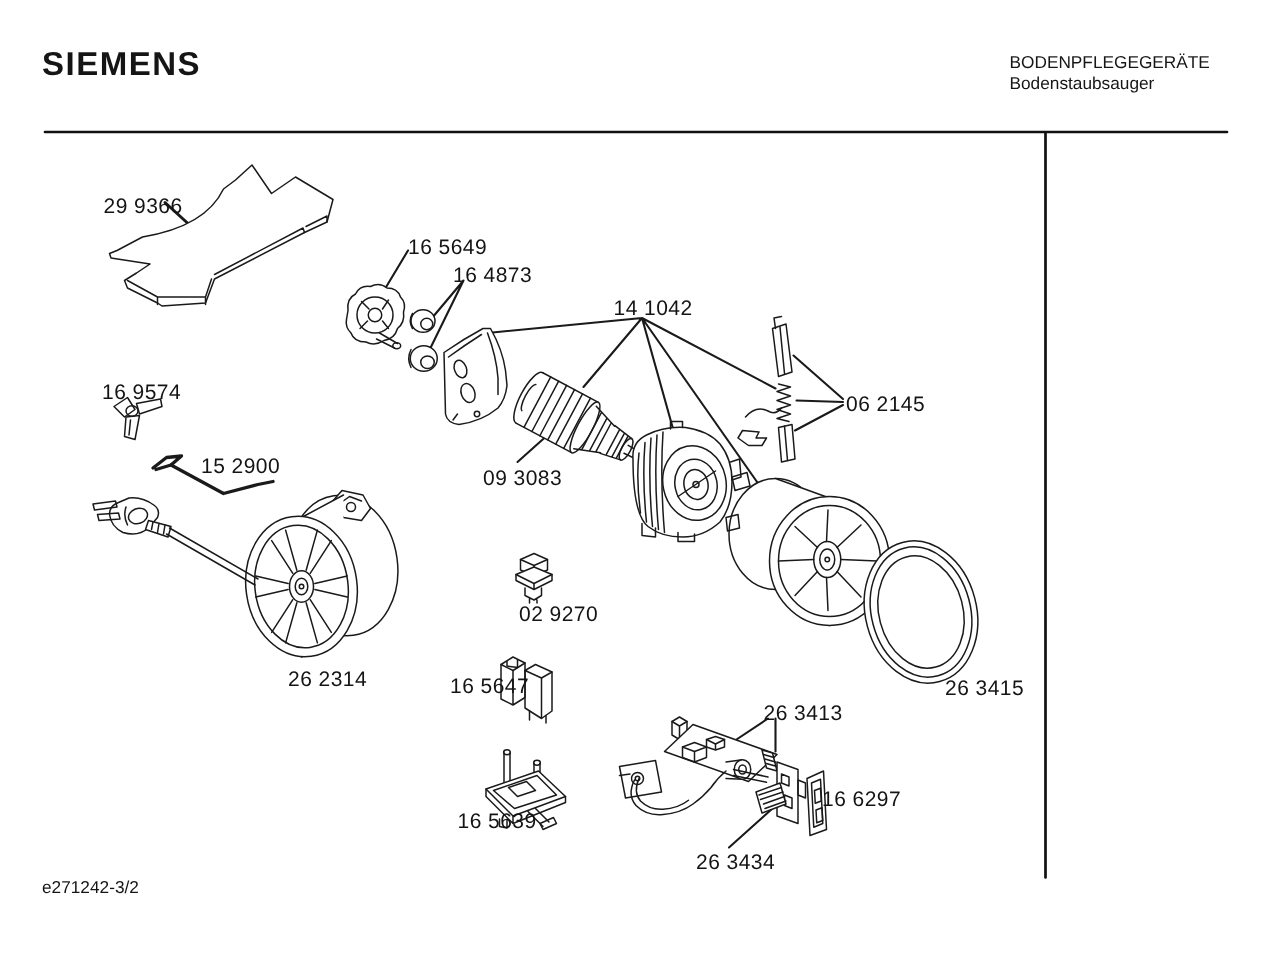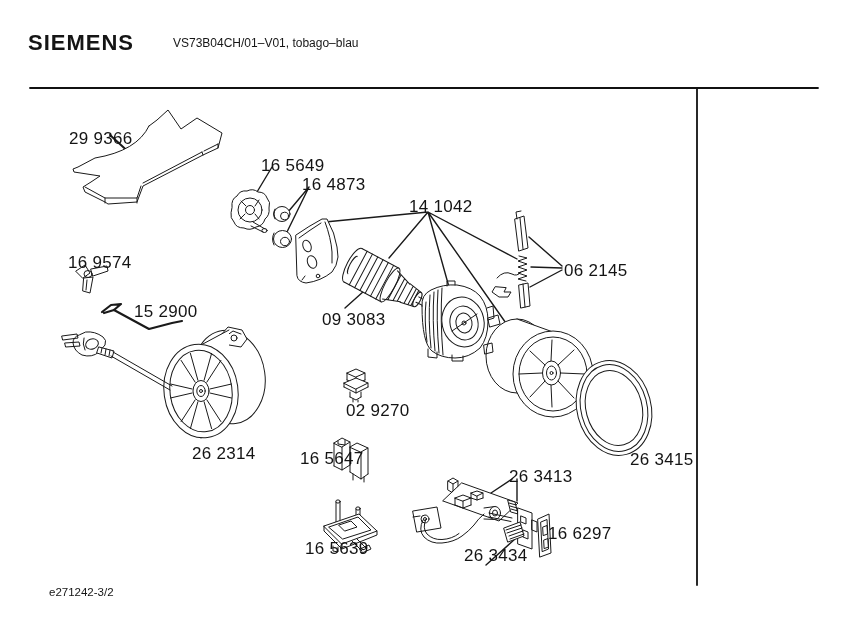--- a/index.html
+++ b/index.html
@@ -1,38 +1,41 @@
 <!DOCTYPE html>
 <html><head>
 <meta charset="utf-8">
 <style>
   html,body{margin:0;padding:0;background:#fff;}
   .page{position:relative;width:847px;height:635px;background:#ffffff;overflow:hidden;
         font-family:"Liberation Sans",sans-serif;color:#111;}
   .brand{position:absolute;left:28px;top:30px;font-size:22px;font-weight:bold;letter-spacing:1px;color:#151515;}
   .model{position:absolute;left:173px;top:36px;font-size:12px;color:#161616;}
   .division{position:absolute;left:673px;top:35px;font-size:11.5px;line-height:14px;color:#161616;}
-  .plabel{position:absolute;font-size:17px;letter-spacing:.3px;white-space:nowrap;color:#141414;}
-  .docnum{position:absolute;left:28px;top:586px;font-size:11.5px;color:#141414;margin-left:21px;}
+  .plabel{position:absolute;font-size:14px;letter-spacing:.3px;white-space:nowrap;color:#141414;}
+  .docnum{position:absolute;left:28px;top:586px;font-size:11.5px;color:#141414;}
   svg.diagram{position:absolute;left:0;top:0;}
   svg.diagram *{fill:none;stroke:#1a1a1a;stroke-width:1;stroke-linecap:round;stroke-linejoin:round;}
   svg.diagram .wfill{fill:#ffffff;}
   svg.diagram .nofill-noline{stroke:none;fill:#ffffff;}
   svg.diagram .lead{stroke-width:1.4;}
   svg.diagram .lead2{stroke-width:2;}
   svg.diagram .wire{stroke-width:2.2;}
   svg.diagram .frame{stroke-width:1.8;stroke:#111;}
 </style>
 </head>
 <body>
 
 <div class="page">
 
   <div class="brand">SIEMENS</div>
-  <div class="model">VS73B04CH/01–V01, tobago–blau</div>
+  <div class="division">
+    <div>BODENPFLEGEGERÄTE</div>
+    <div>Bodenstaubsauger</div>
+  </div>
 
   <svg class="diagram" width="847" height="635" viewBox="0 0 847 635">
 
     <g>
       <line class="frame" x1="30" y1="88" x2="818" y2="88"></line>
       <line class="frame" x1="697" y1="89" x2="697" y2="585"></line>
     </g>
 
     <g>
       <path class="lead2" d="M110,135 L133,156"></path>
@@ -231,30 +234,30 @@
     <g>
       <polygon class="wfill" points="538,519 549,514 551,553 540,557"></polygon>
       <polygon points="541,522 547,519.5 548.5,549 542.5,551.5"></polygon>
       <polygon points="543,527 547,525.5 547.5,534 543.5,535.5"></polygon>
       <polygon points="544,540 548,538.5 548.5,547 544.5,548.5"></polygon>
     </g>
 
   </svg>
 
   <div class="plabel" style="left:69px;top:129px">29 9366</div>
-  <div class="plabel" style="left:261px;top:156px">16 5649</div>
+  <div class="plabel" style="left:272px;top:156px">16 5649</div>
   <div class="plabel" style="left:302px;top:175px">16 4873</div>
   <div class="plabel" style="left:409px;top:197px">14 1042</div>
   <div class="plabel" style="left:68px;top:253px">16 9574</div>
   <div class="plabel" style="left:134px;top:302px">15 2900</div>
   <div class="plabel" style="left:322px;top:310px">09 3083</div>
   <div class="plabel" style="left:564px;top:261px">06 2145</div>
   <div class="plabel" style="left:346px;top:401px">02 9270</div>
   <div class="plabel" style="left:192px;top:444px">26 2314</div>
   <div class="plabel" style="left:300px;top:449px">16 5647</div>
   <div class="plabel" style="left:630px;top:450px">26 3415</div>
   <div class="plabel" style="left:509px;top:467px">26 3413</div>
   <div class="plabel" style="left:548px;top:524px">16 6297</div>
   <div class="plabel" style="left:305px;top:539px">16 5639</div>
-  <div class="plabel" style="left:464px;top:546px">26 3434</div>
+  <div class="plabel" style="left:464px;top:566px">26 3434</div>
 
   <div class="docnum">e271242-3/2</div>
 </div>
 
 </body></html>

